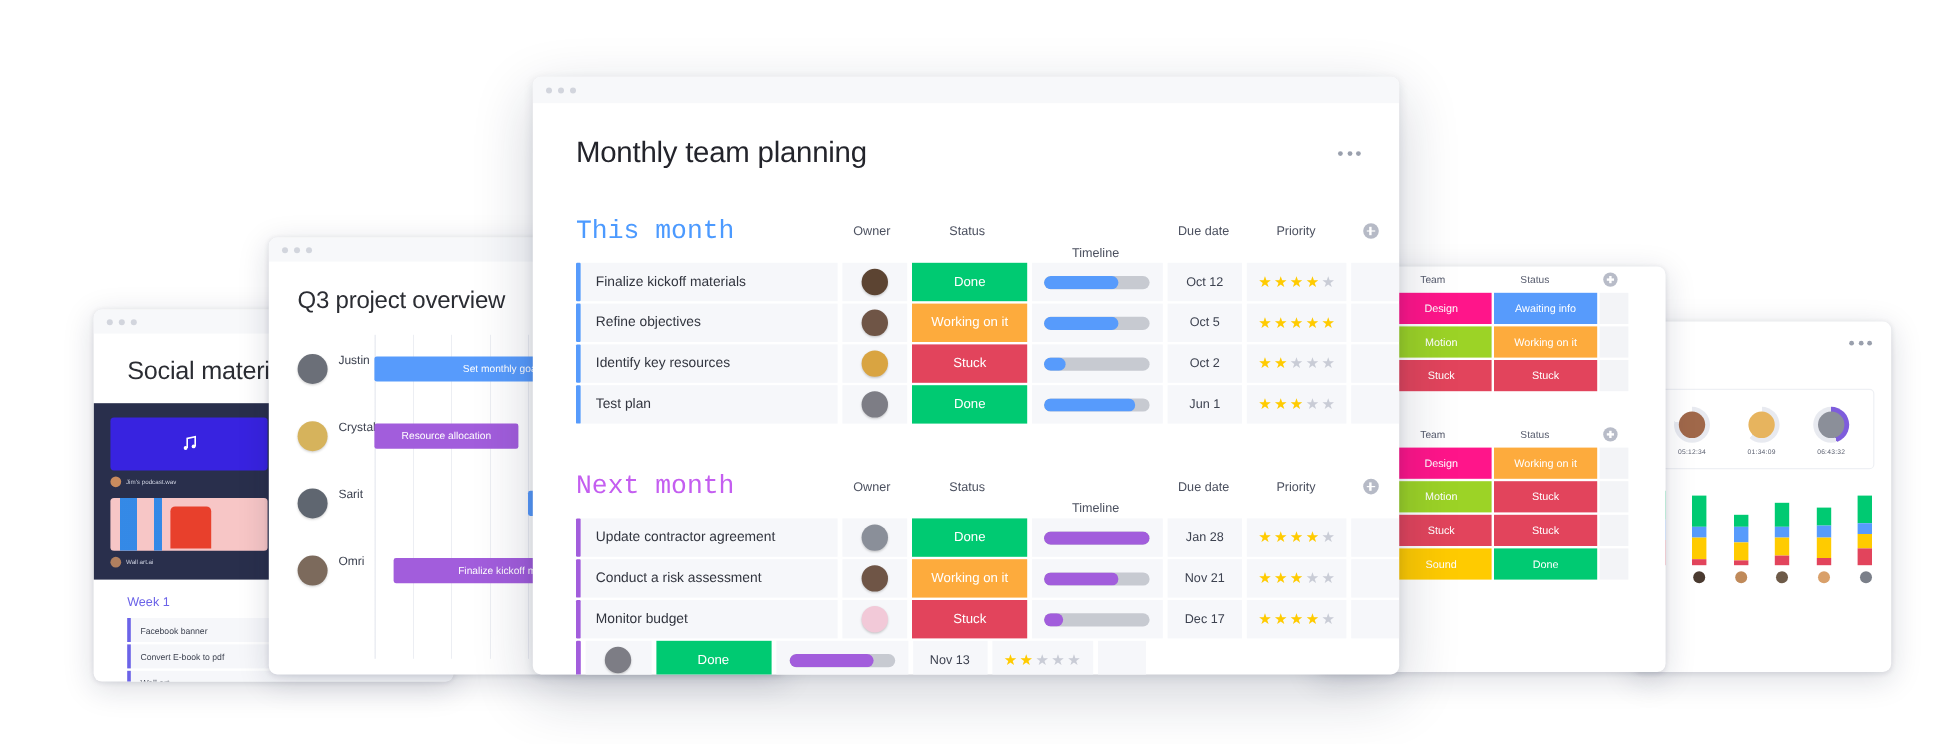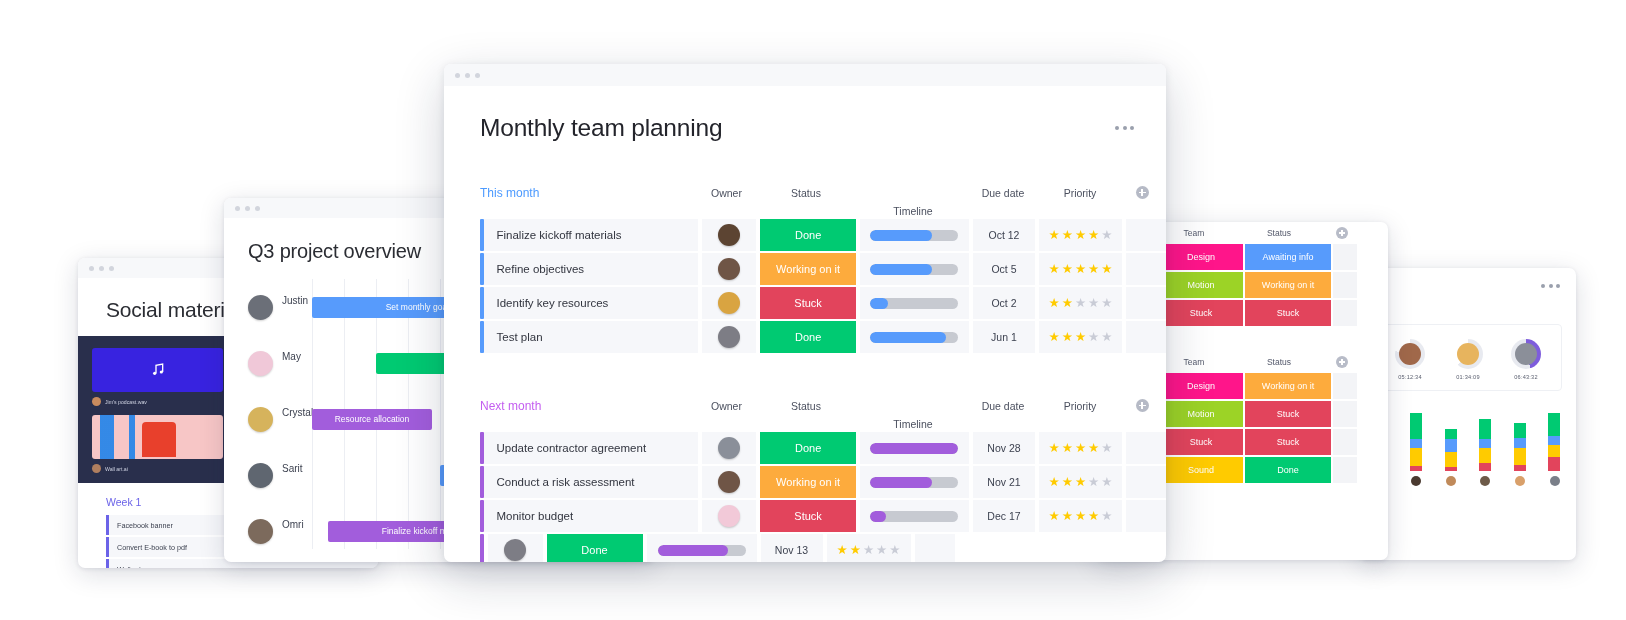--- a/index.html
+++ b/index.html
@@ -95,21 +95,21 @@
   .avrow { display:flex; justify-content:space-between; margin:5px 16px 0 16px; }
   .avrow .mav { width:10px; height:10px; border-radius:50%; }
 
   
   #w-main { left:444px; top:64px; width:722px; height:498px; z-index:5;
             box-shadow:0 16px 50px rgba(20,30,60,.20), 0 2px 8px rgba(20,30,60,.10); }
   #w-main .titlebar { height:22px; }
   .mainhead { display:flex; align-items:center; justify-content:space-between; padding:28px 32px 0 36px; }
   #w-main .wtitle { font-size:24.5px; padding:0; color:#23242b; }
   .grouphead { display:flex; align-items:center; padding:0 0 0 36px; margin-top:26px; }
-  .gtitle { font-size:12px; width:219px; }
+  .gtitle { font-size:22px; width:219px;font-family:Liberation Mono, monospace; }
   .gtitle.blue { color:#4c9aff; }
   .gtitle.purple { color:#c45ef0; }
   .colh { font-size:10.5px; color:#4b505f; text-align:center; }
   .c-owner { width:55px;text-align:center; }
   .c-status { width:96px; margin-left:4px; }
   .c-time { width:110px; margin-left:4px;margin-top:37px; }
   .c-due { width:62px; margin-left:4px; }
   .c-prio { width:84px; margin-left:4px; }
   .c-add { width:40px; display:flex; justify-content:center; }
   .addbtn { width:13px; height:13px; border-radius:50%; background:#b6bac6; position:relative; }
@@ -210,29 +210,20 @@
         <div class="person">
           <i class="pav" style="background:#6b6f78"></i>
           <span class="pname">Justin</span>
         </div>
         <div class="gbar" style="left:88px;width:215px;background:#579bfc">
           <span>Set monthly goals</span>
         </div>
       </div>
       <div class="grow">
         <div class="person">
-          <i class="pav" style="background:#f0c8d8"></i>
-          <span class="pname">May</span>
-        </div>
-        <div class="gbar" style="left:152px;width:200px;background:#00ca72;justify-content:flex-end;padding-right:10px">
-          <span>Budget</span>
-        </div>
-      </div>
-      <div class="grow">
-        <div class="person">
           <i class="pav" style="background:#d6b35c"></i>
           <span class="pname">Crystal</span>
         </div>
         <div class="gbar" style="left:88px;width:120px;background:#a25ddc">
           <span>Resource allocation</span>
         </div>
       </div>
       <div class="grow">
         <div class="person">
           <i class="pav" style="background:#5f6670"></i>
@@ -534,21 +525,21 @@
           </div>
           <div class="ocell">
             <i class="av" style="background:#8a8f99"></i>
           </div>
           <div class="scell" style="background:#00ca72">Done</div>
           <div class="tcell">
             <div class="track">
               <div class="fill" style="width:100%;background:#a25ddc"></div>
             </div>
           </div>
-          <div class="dcell">Nov 28</div>
+          <div class="dcell">Jan 28</div>
           <div class="pcell">
             <span class="star on">★</span>
             <span class="star on">★</span>
             <span class="star on">★</span>
             <span class="star on">★</span>
             <span class="star off">★</span>
           </div>
           <div class="ecell"></div>
         </div>
         <div class="mrow">

